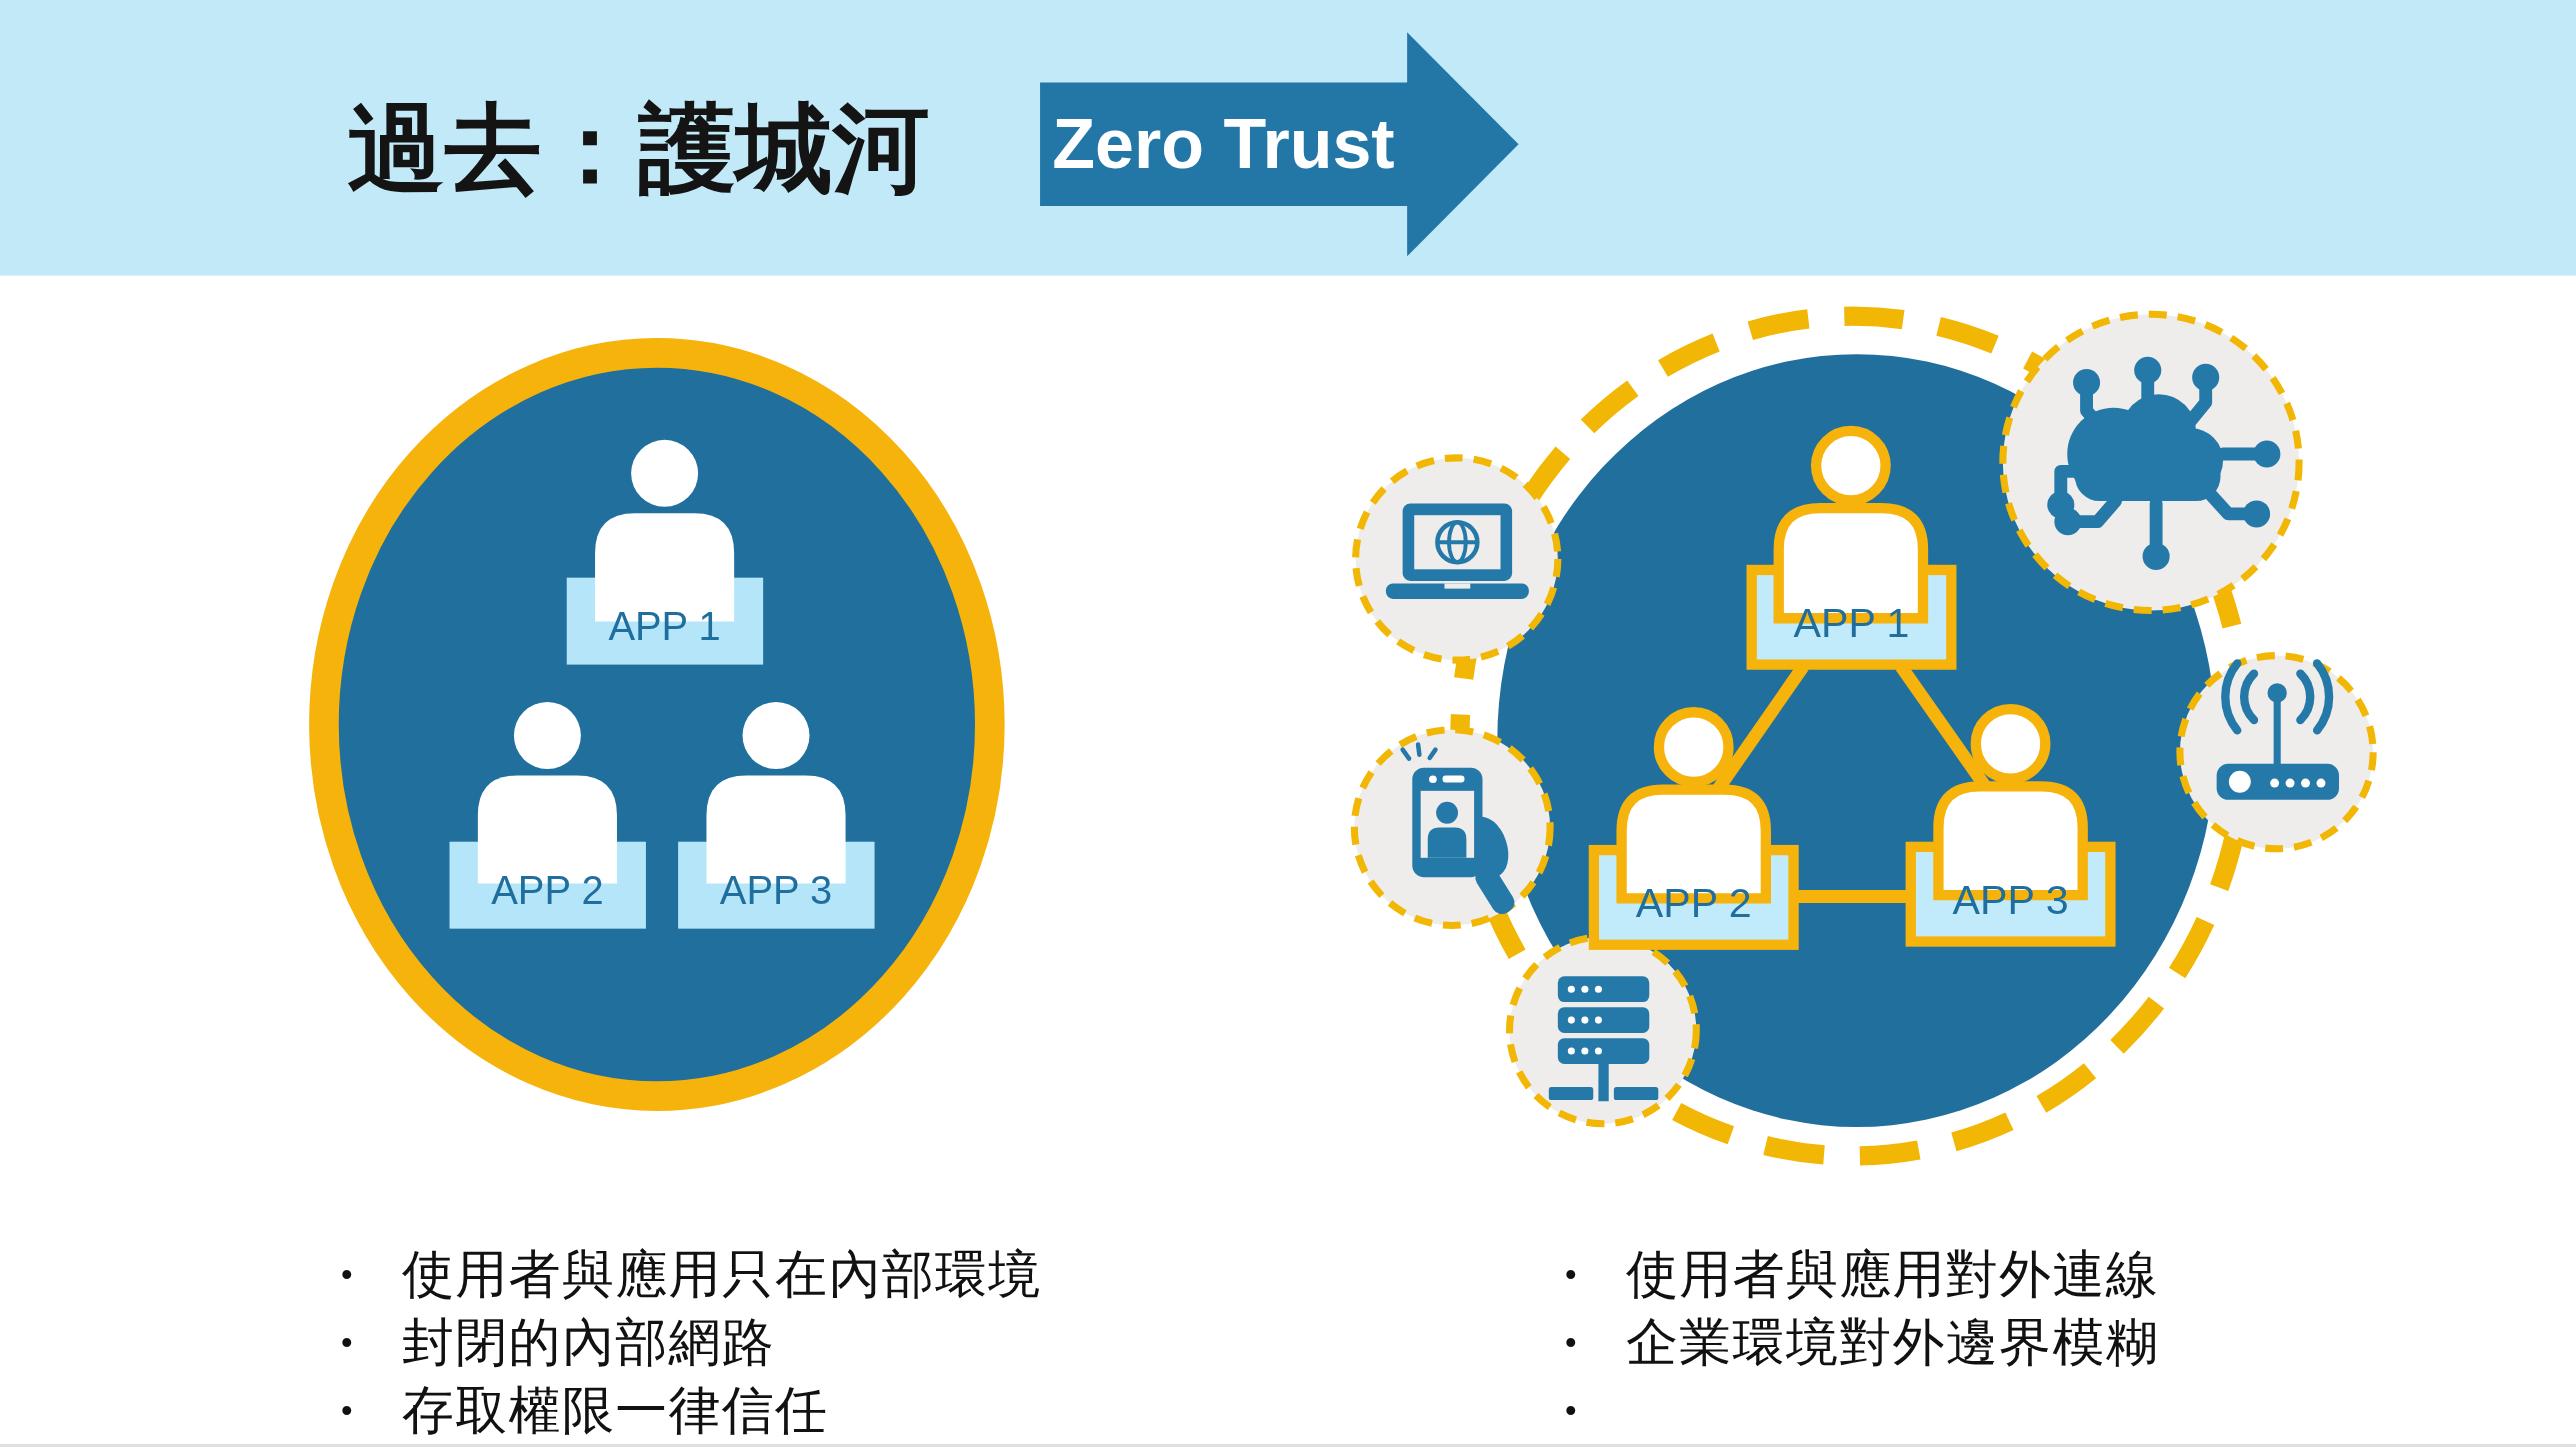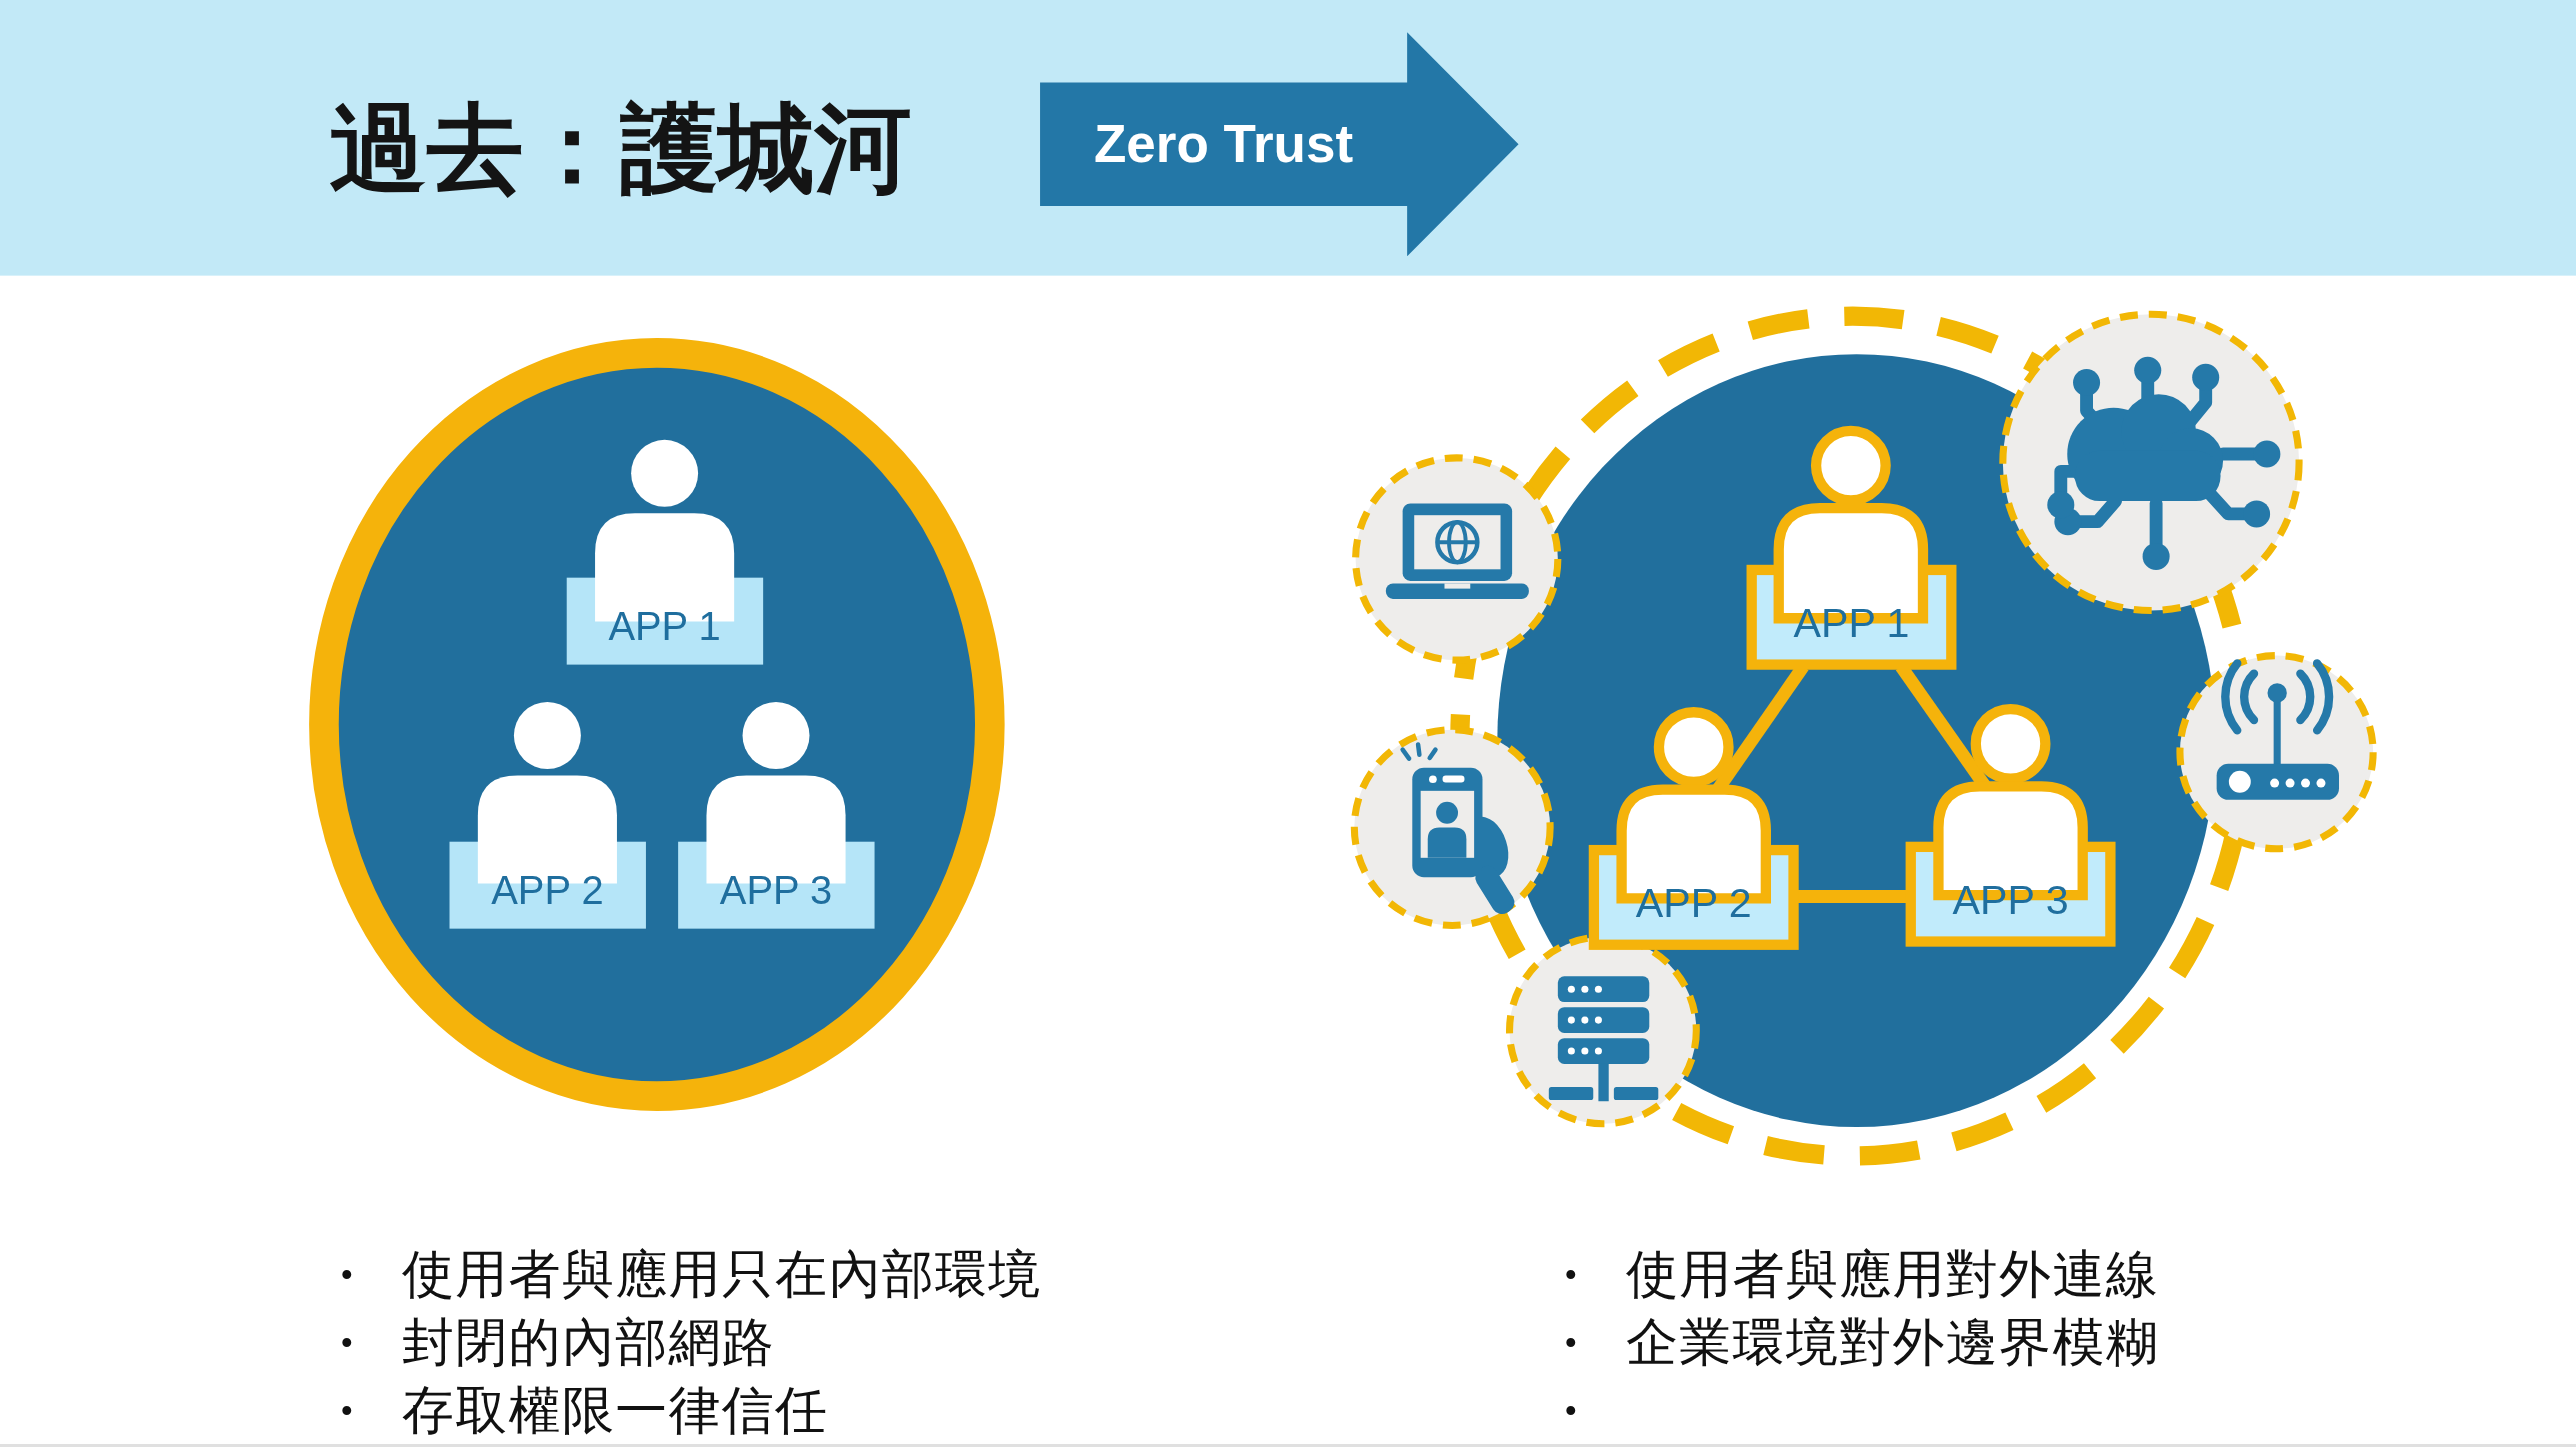--- a/index.html
+++ b/index.html
@@ -2,24 +2,24 @@
 <html style="font-size:10.3px"><head>
 <meta charset="utf-8">
 <style>
   html,body{margin:0;padding:0;background:#fff;}
   .canvas{position:relative;width:2576px;height:1449px;background:#ffffff;overflow:hidden;
           font-family:"Liberation Sans","DejaVu Sans",sans-serif;}
   .art{position:absolute;left:0;top:0;width:2576px;height:1449px;z-index:1;}
   .overlay{position:absolute;z-index:2;}
   .title{top:94px;height:109px;line-height:109px;font-size:97px;font-weight:900;
          color:#141414;text-align:center;white-space:nowrap;}
-  .title-left{left:279px;width:683px;}
+  .title-left{left:297px;width:683px;}
   .title-right{left:1542px;width:683px;}
   .arrow-label{left:1040px;top:82px;width:367px;height:124px;line-height:124px;
-               text-align:center;font-size:53px;font-weight:700;color:#ffffff;white-space:nowrap;}
+               text-align:center;font-size:70px;font-weight:700;color:#ffffff;white-space:nowrap;}
   .bullets{display:flex;flex-direction:column;top:1241px;}
   .bullets-left{left:341px;}
   .bullets-right{left:1565px;}
   .bullet-row{display:flex;align-items:center;height:68px;}
   .dot{width:61px;font-size:33px;color:#111;}
   .bullet-text{font-size:52px;font-weight:400;color:#111;letter-spacing:1.3px;white-space:nowrap;}
   .app-text{font-family:"Liberation Sans","DejaVu Sans",sans-serif;fill:#1F6E9E;}
   .hairline{position:absolute;left:0;top:1444px;width:2576px;height:2.6px;background:#e0e0e0;z-index:2;}
 </style>
 </head>

